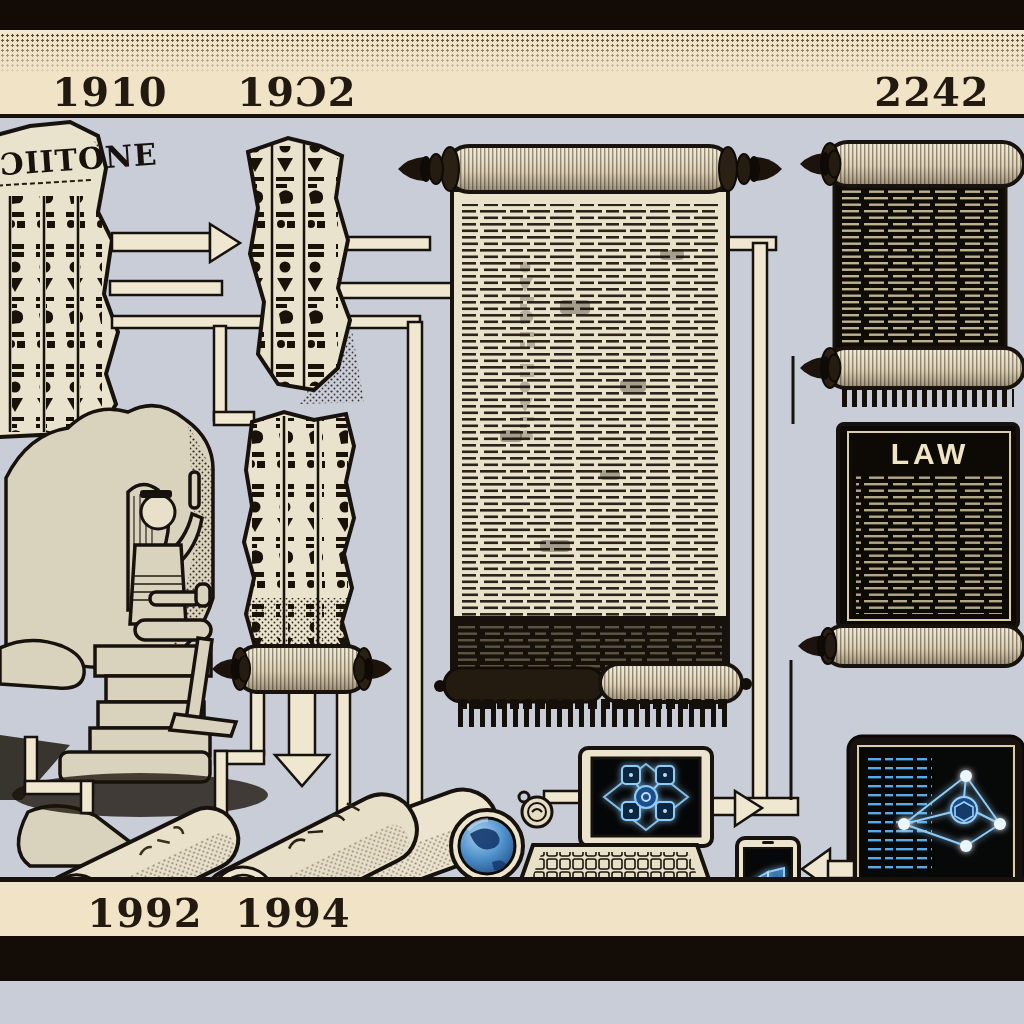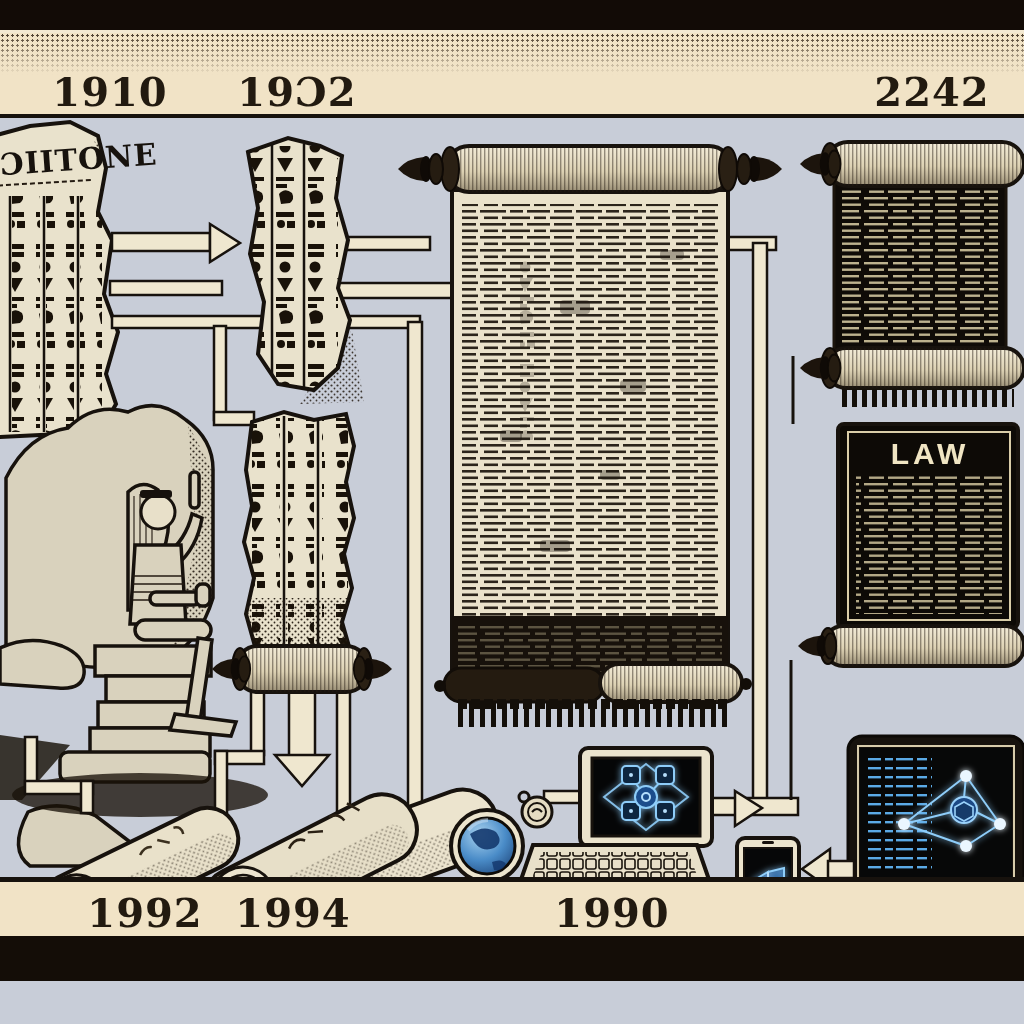--- a/index.html
+++ b/index.html
@@ -450,16 +450,15 @@
   <div class="band band-top">
     <div class="halftone"></div>
     <span class="year top" style="left:110px">1910</span>
     <span class="year top" style="left:297px">19Ɔ2</span>
     <span class="year top" style="left:932px">2242</span>
   </div>
 
   <div class="band band-bottom">
     <span class="year" style="left:145px;top:12px">1992</span>
     <span class="year" style="left:293px;top:12px">1994</span>
-    <span class="year" style="left:612px;top:12px">1990</span>
   </div>
 
 </div>
 
 </body></html>

